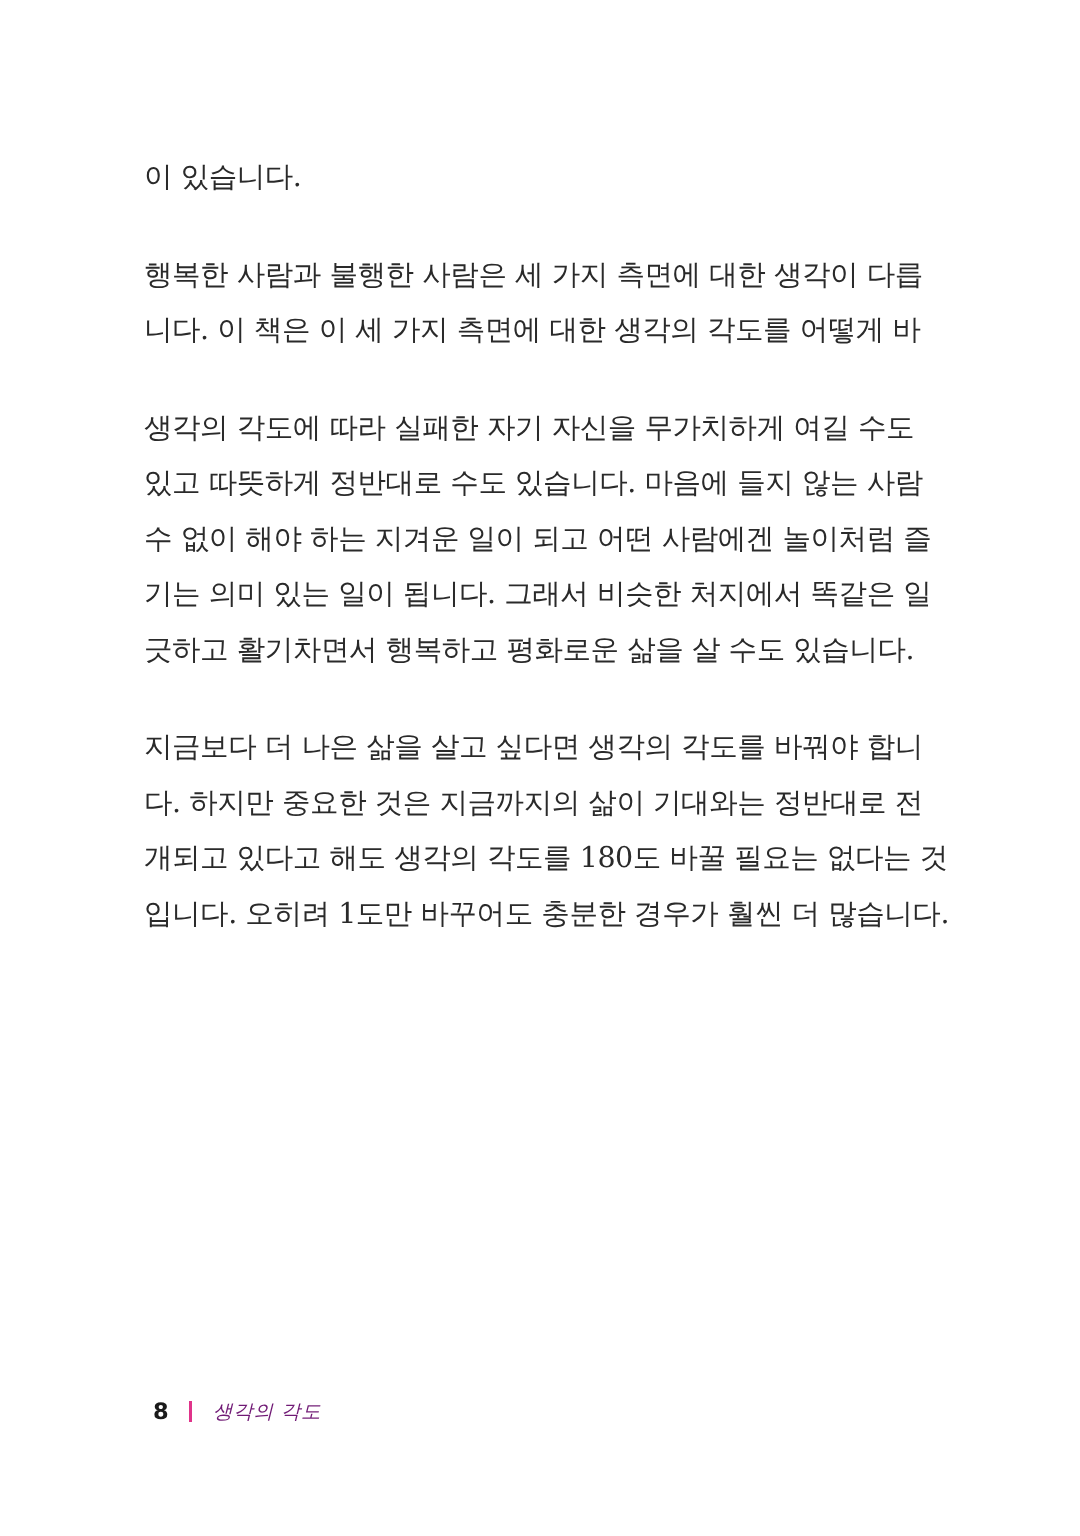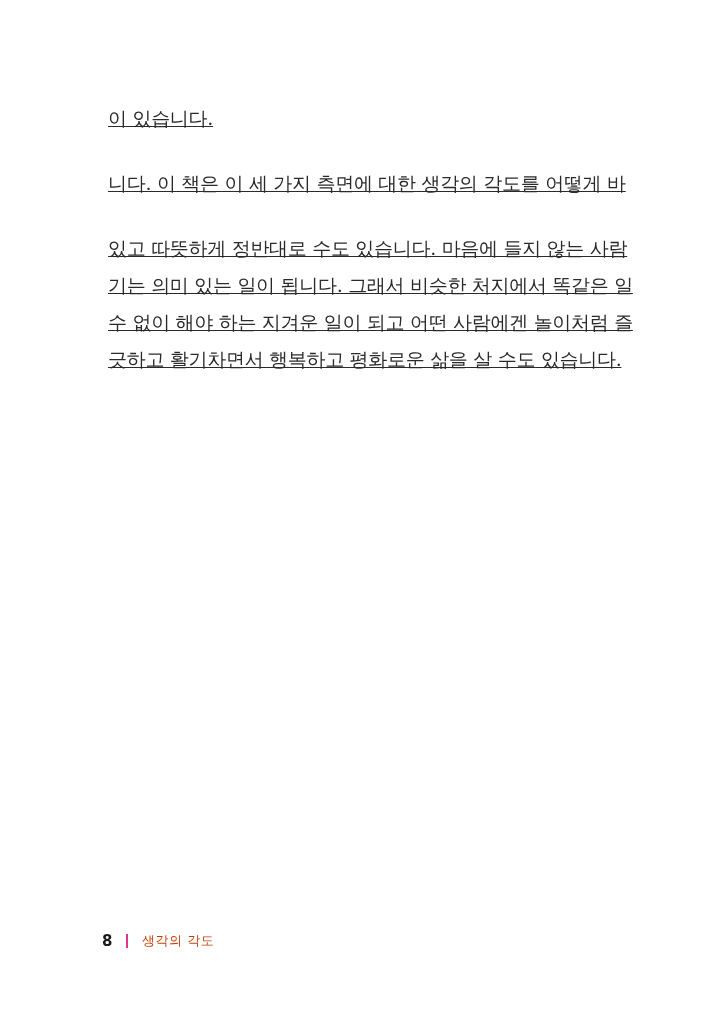--- a/index.html
+++ b/index.html
@@ -10,24 +10,23 @@
     body {
       width: 720px;
       height: 1024px;
       position: relative;
       overflow: hidden;
       font-family: "DejaVu Serif", "Liberation Serif", serif;
       color: #2a2a2a;
     }
     .page-body {
       position: absolute;
-      left: 108px;
+      left: 96px;
       top: 100px;
       width: 502px;
-      text-decoration: underline;
     }
     .line {
       display: block;
       height: 37px;
       line-height: 37px;
       font-size: 19px;
       white-space: nowrap;
       text-align: justify;
       text-align-last: justify;
       letter-spacing: -0.3px;
@@ -54,50 +53,59 @@
       width: 24px;
     }
     .footer-bar {
       width: 2px;
       height: 14px;
       background: #e0338a;
       margin-right: 14px;
     }
     .running-title {
       font-size: 13px;
-      color: #c2410c;
+      color: #701a75;
       letter-spacing: 0.5px;
+      font-style: italic;
     }
   </style>
 </head>
 <body>
 
 <div class="page-body">
 
   <div>
     <span class="line last">이 있습니다.</span>
   </div>
 
   <div class="para-gap"></div>
 
   <div>
+    <span class="line">행복한 사람과 불행한 사람은 세 가지 측면에 대한 생각이 다릅</span>
     <span class="line">니다. 이 책은 이 세 가지 측면에 대한 생각의 각도를 어떻게 바</span>
   </div>
 
   <div class="para-gap"></div>
 
   <div>
+    <span class="line">생각의 각도에 따라 실패한 자기 자신을 무가치하게 여길 수도</span>
     <span class="line">있고 따뜻하게 정반대로 수도 있습니다. 마음에 들지 않는 사람</span>
+    <span class="line">수 없이 해야 하는 지겨운 일이 되고 어떤 사람에겐 놀이처럼 즐</span>
     <span class="line">기는 의미 있는 일이 됩니다. 그래서 비슷한 처지에서 똑같은 일</span>
-    <span class="line">수 없이 해야 하는 지겨운 일이 되고 어떤 사람에겐 놀이처럼 즐</span>
     <span class="line last">긋하고 활기차면서 행복하고 평화로운 삶을 살 수도 있습니다.</span>
   </div>
 
   <div class="para-gap"></div>
 
+  <div>
+    <span class="line">지금보다 더 나은 삶을 살고 싶다면 생각의 각도를 바꿔야 합니</span>
+    <span class="line">다. 하지만 중요한 것은 지금까지의 삶이 기대와는 정반대로 전</span>
+    <span class="line">개되고 있다고 해도 생각의 각도를 180도 바꿀 필요는 없다는 것</span>
+    <span class="line last">입니다. 오히려 1도만 바꾸어도 충분한 경우가 훨씬 더 많습니다.</span>
+  </div>
 
 </div>
 
 <div class="footer">
   <span class="page-number">8</span>
   <span class="footer-bar" style="background: rgb(224, 51, 138);"></span>
   <span class="running-title">생각의 각도</span>
 </div>
 
 </body></html>

